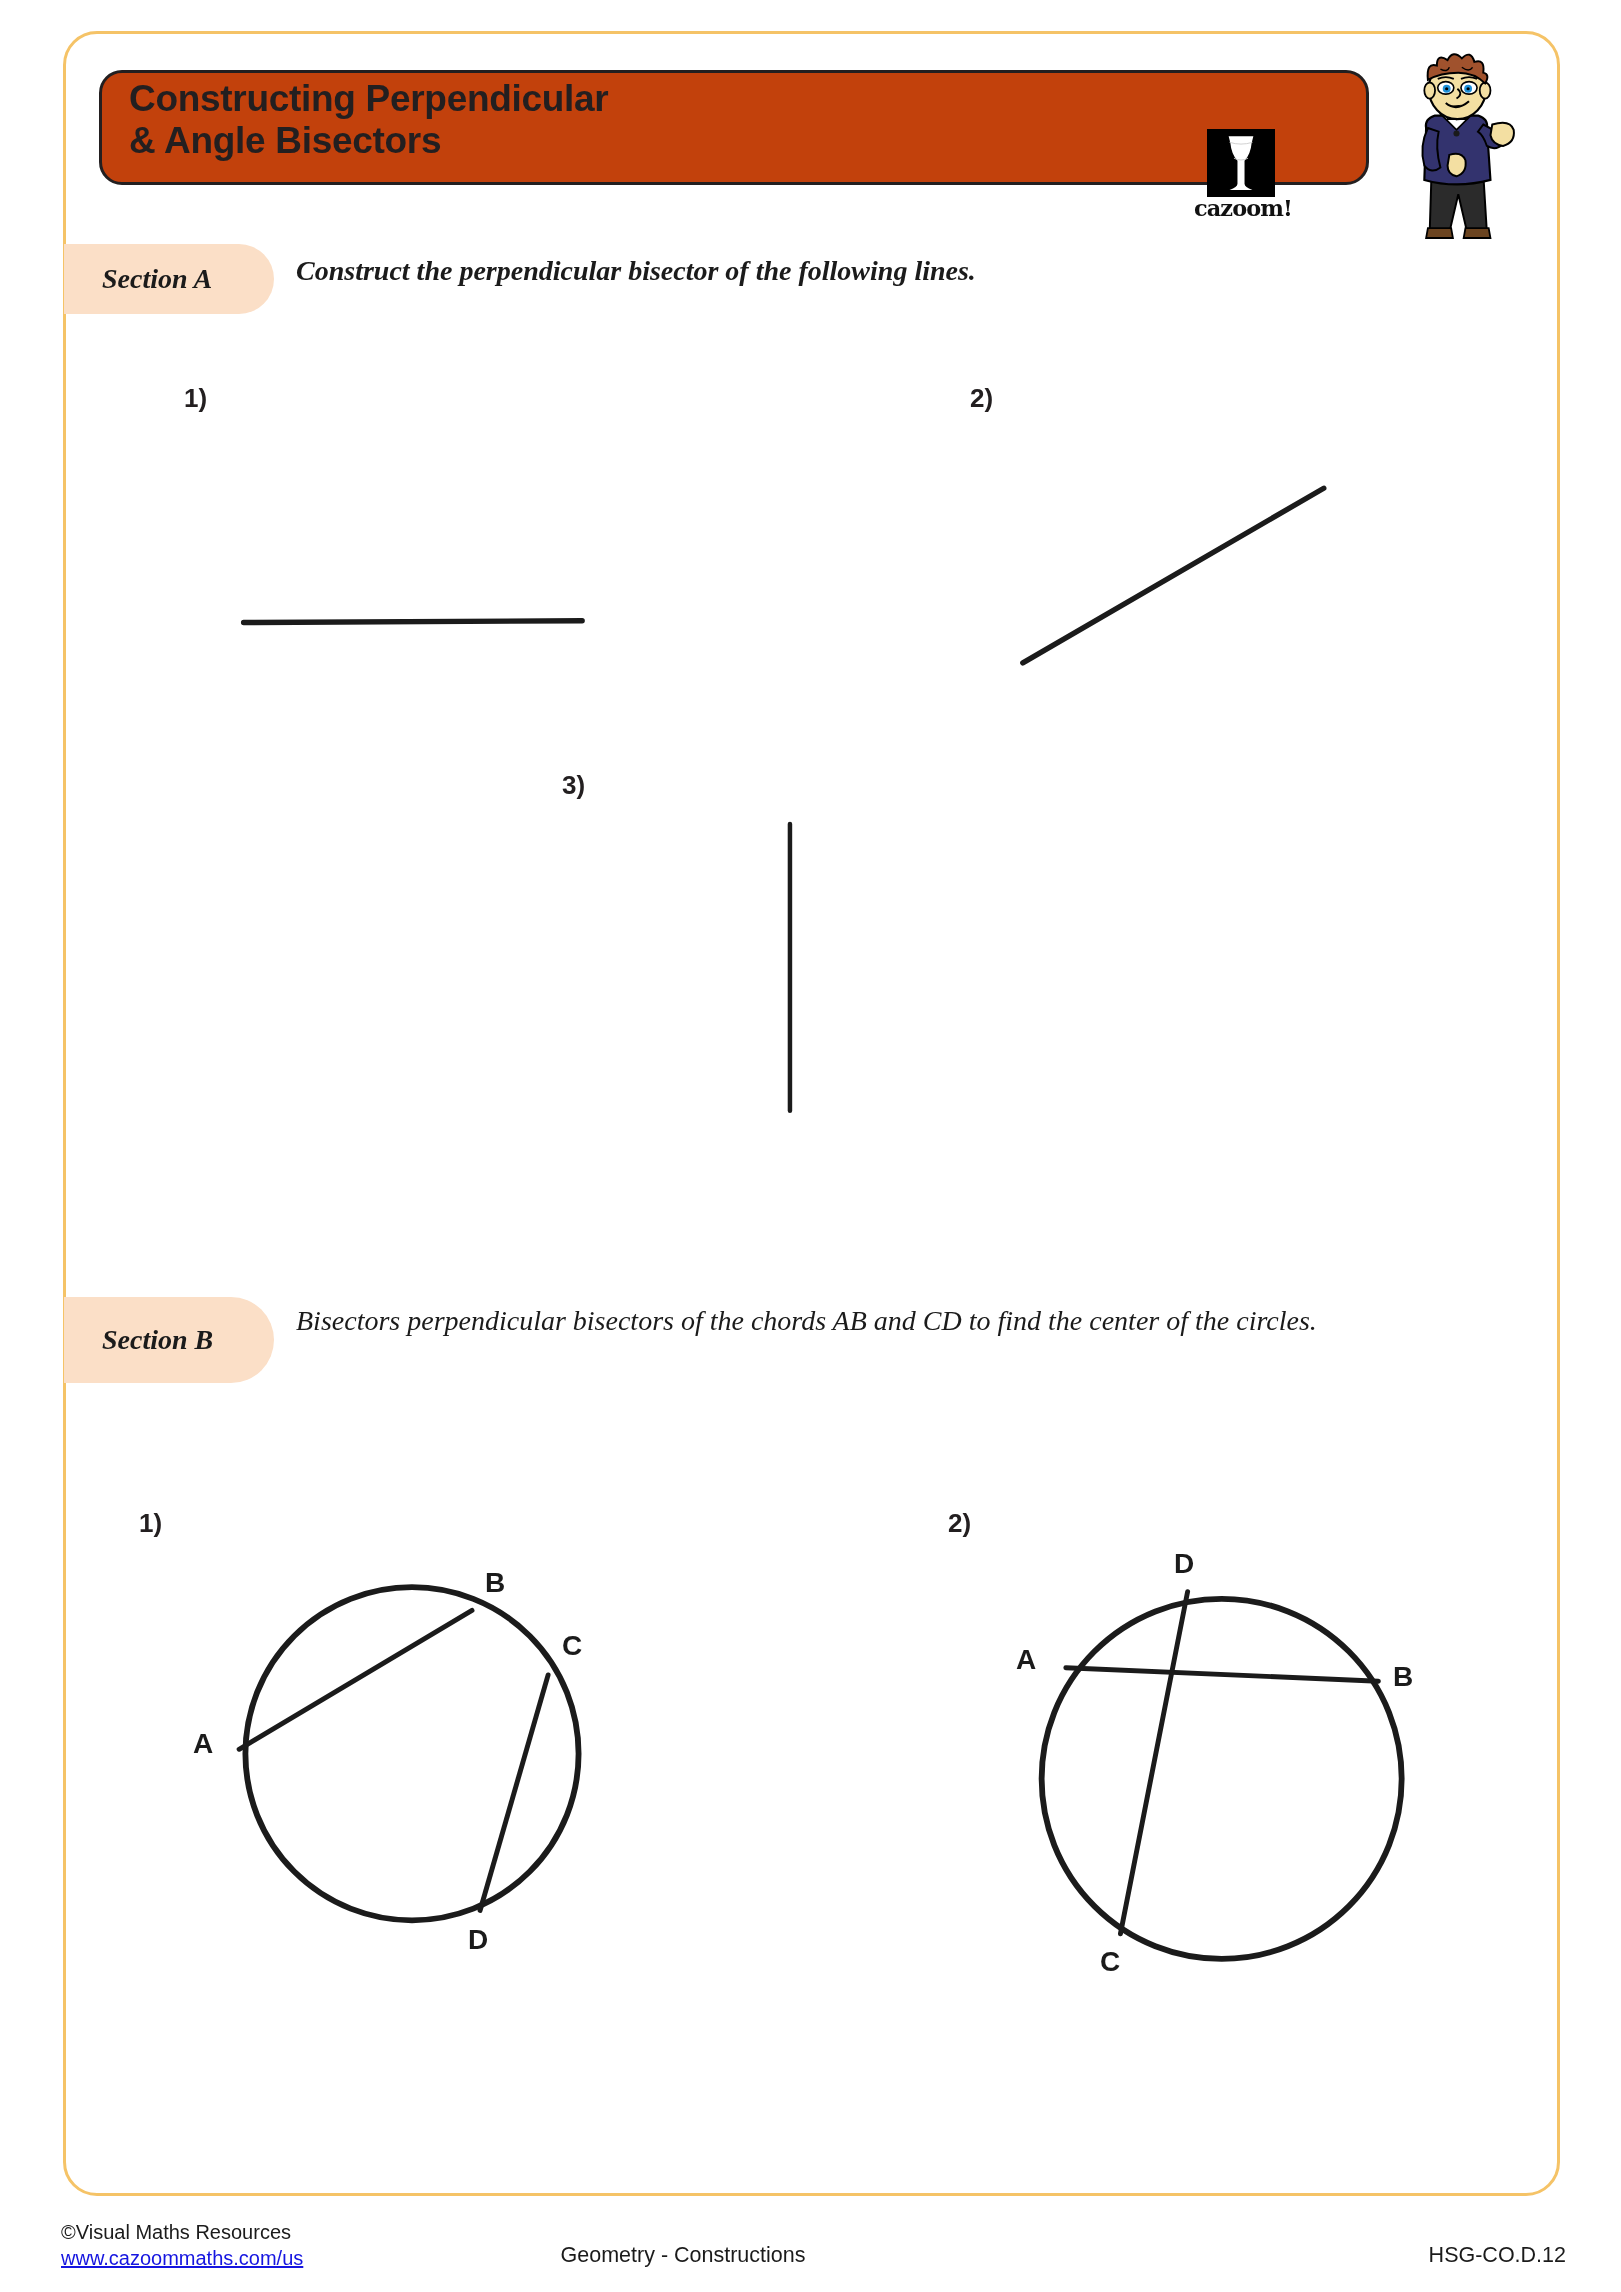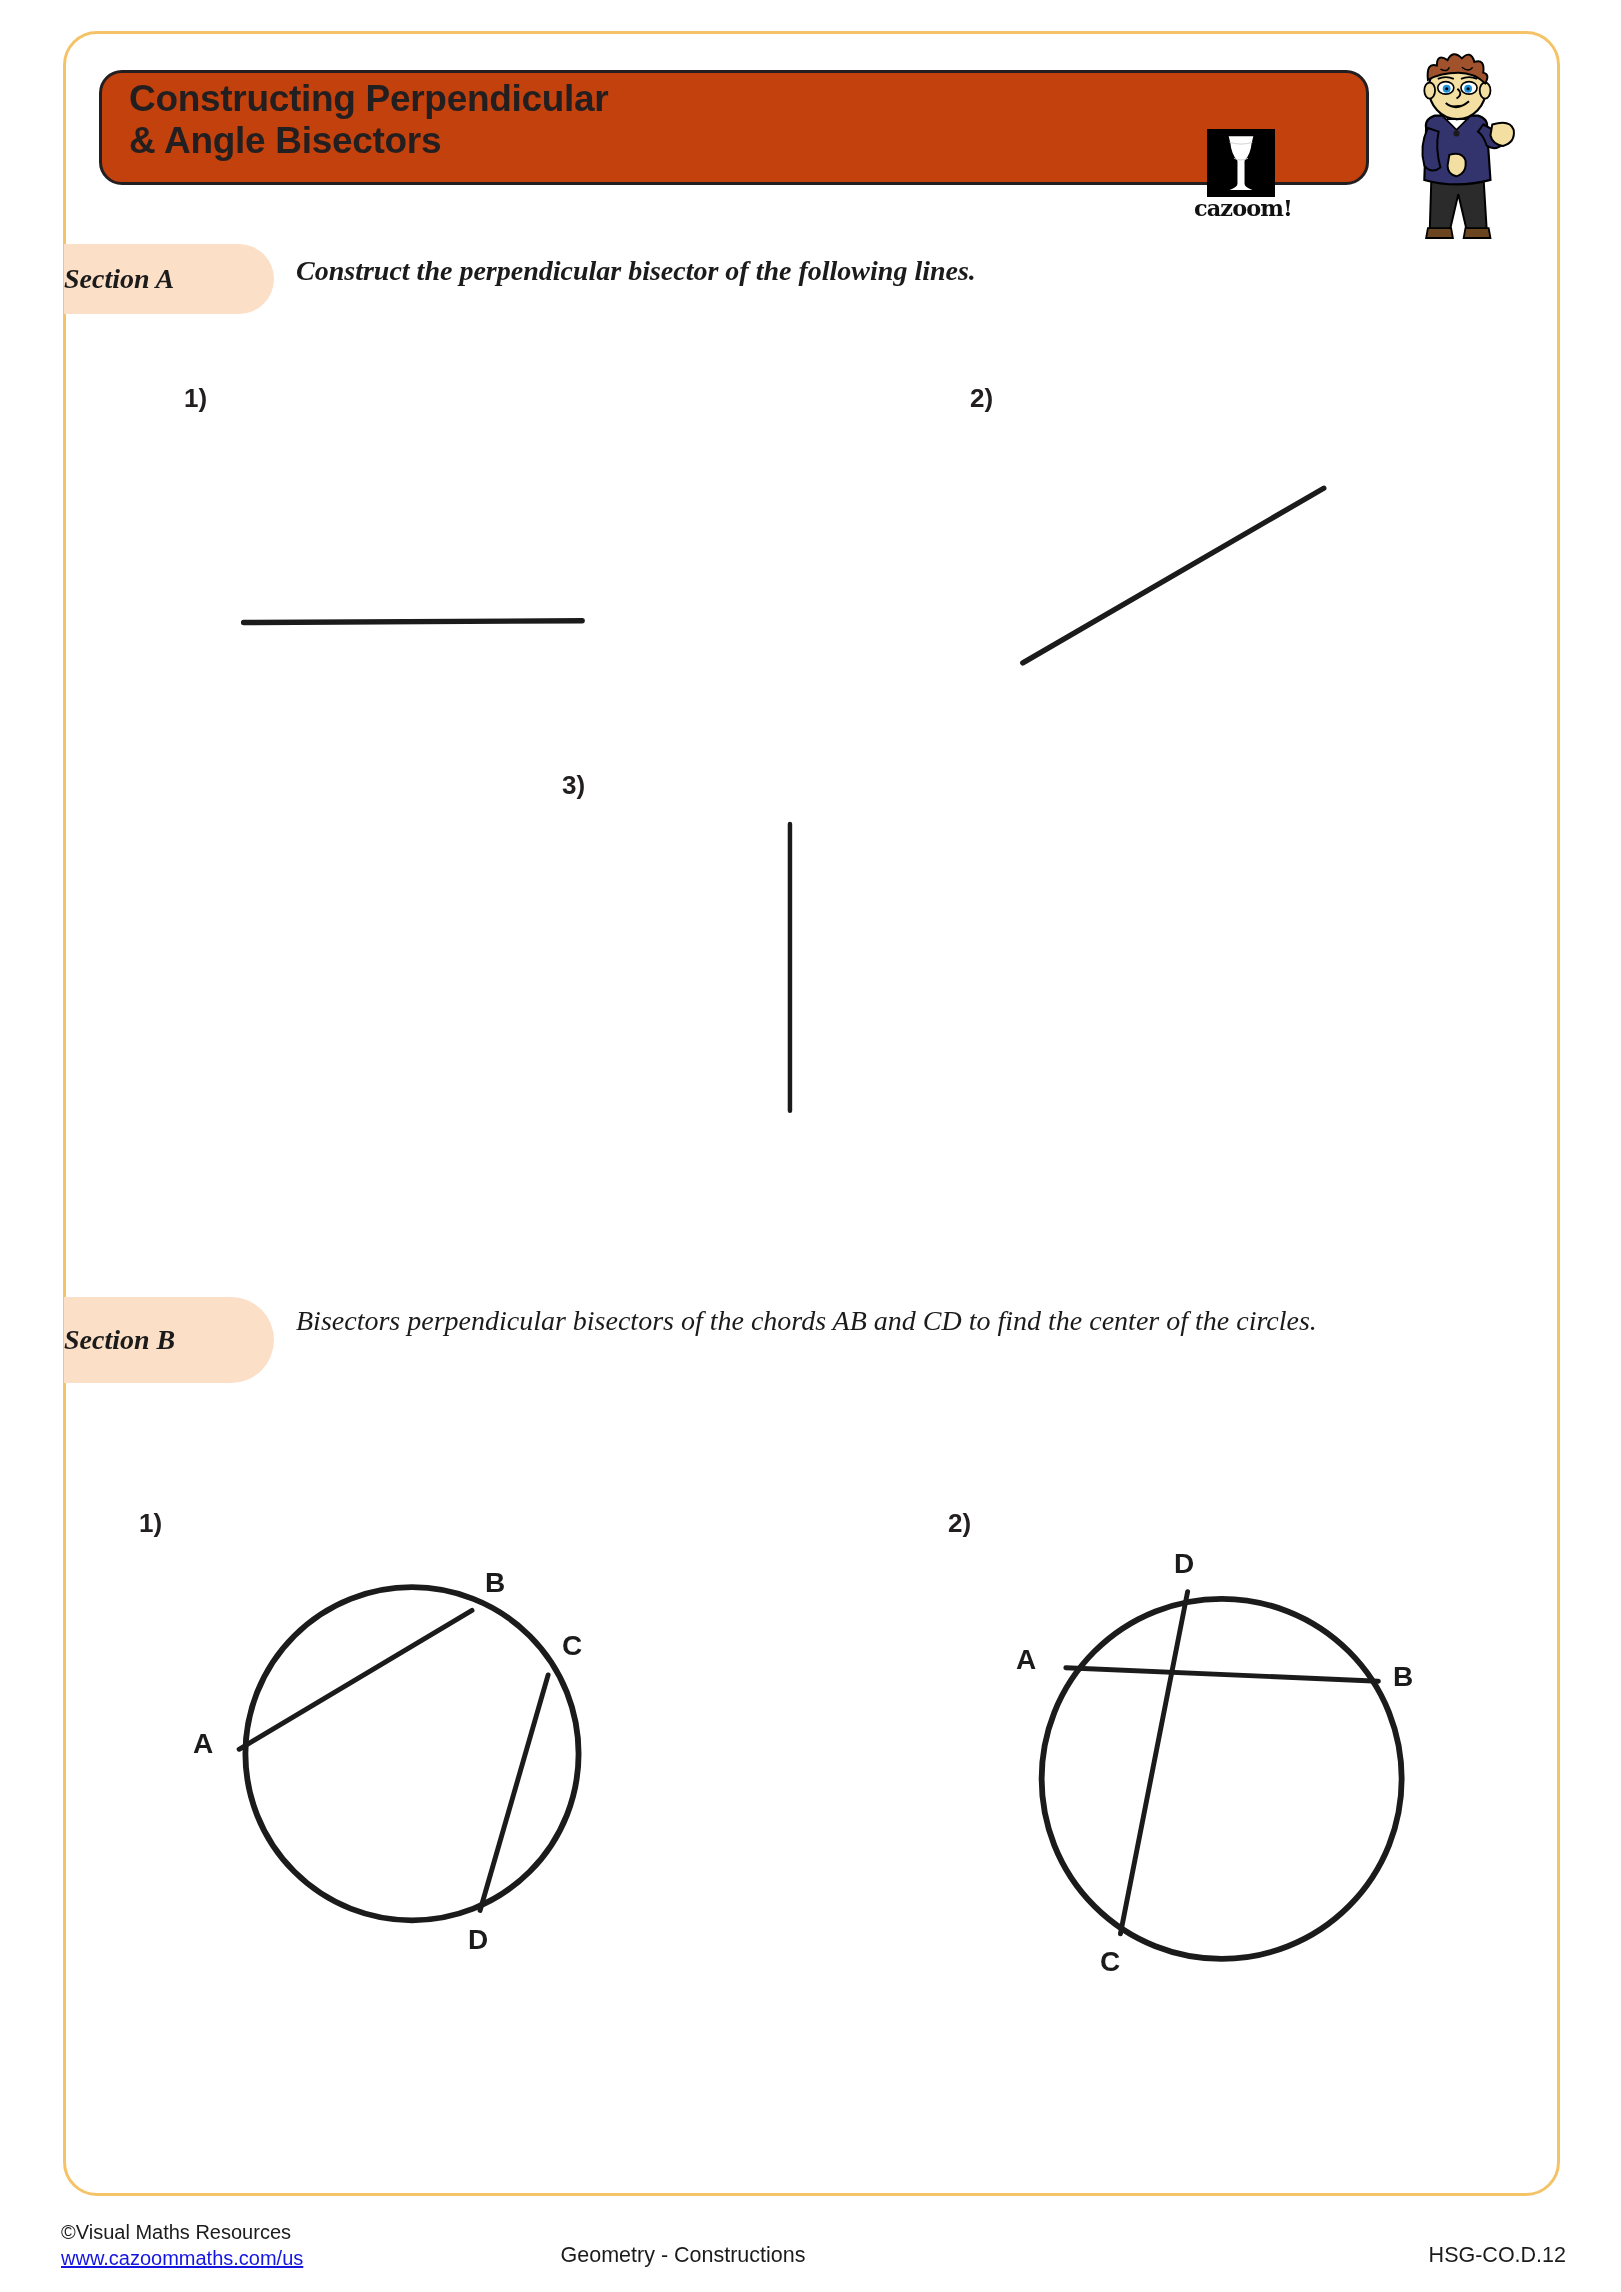--- a/index.html
+++ b/index.html
@@ -108,20 +108,21 @@
     display: flex;
     align-items: center;
     box-sizing: border-box;
   }
   .section-tag-label {
     font-family: "Liberation Serif", serif;
     font-style: italic;
     font-weight: bold;
     font-size: 28px;
     color: #1b1b1b;
+    padding-left: 38px;
   }
   .section-instruction {
     position: absolute;
     font-family: "Liberation Serif", serif;
     font-style: italic;
     font-size: 28px;
     color: #1b1b1b;
     line-height: 1.30;
   }
 

